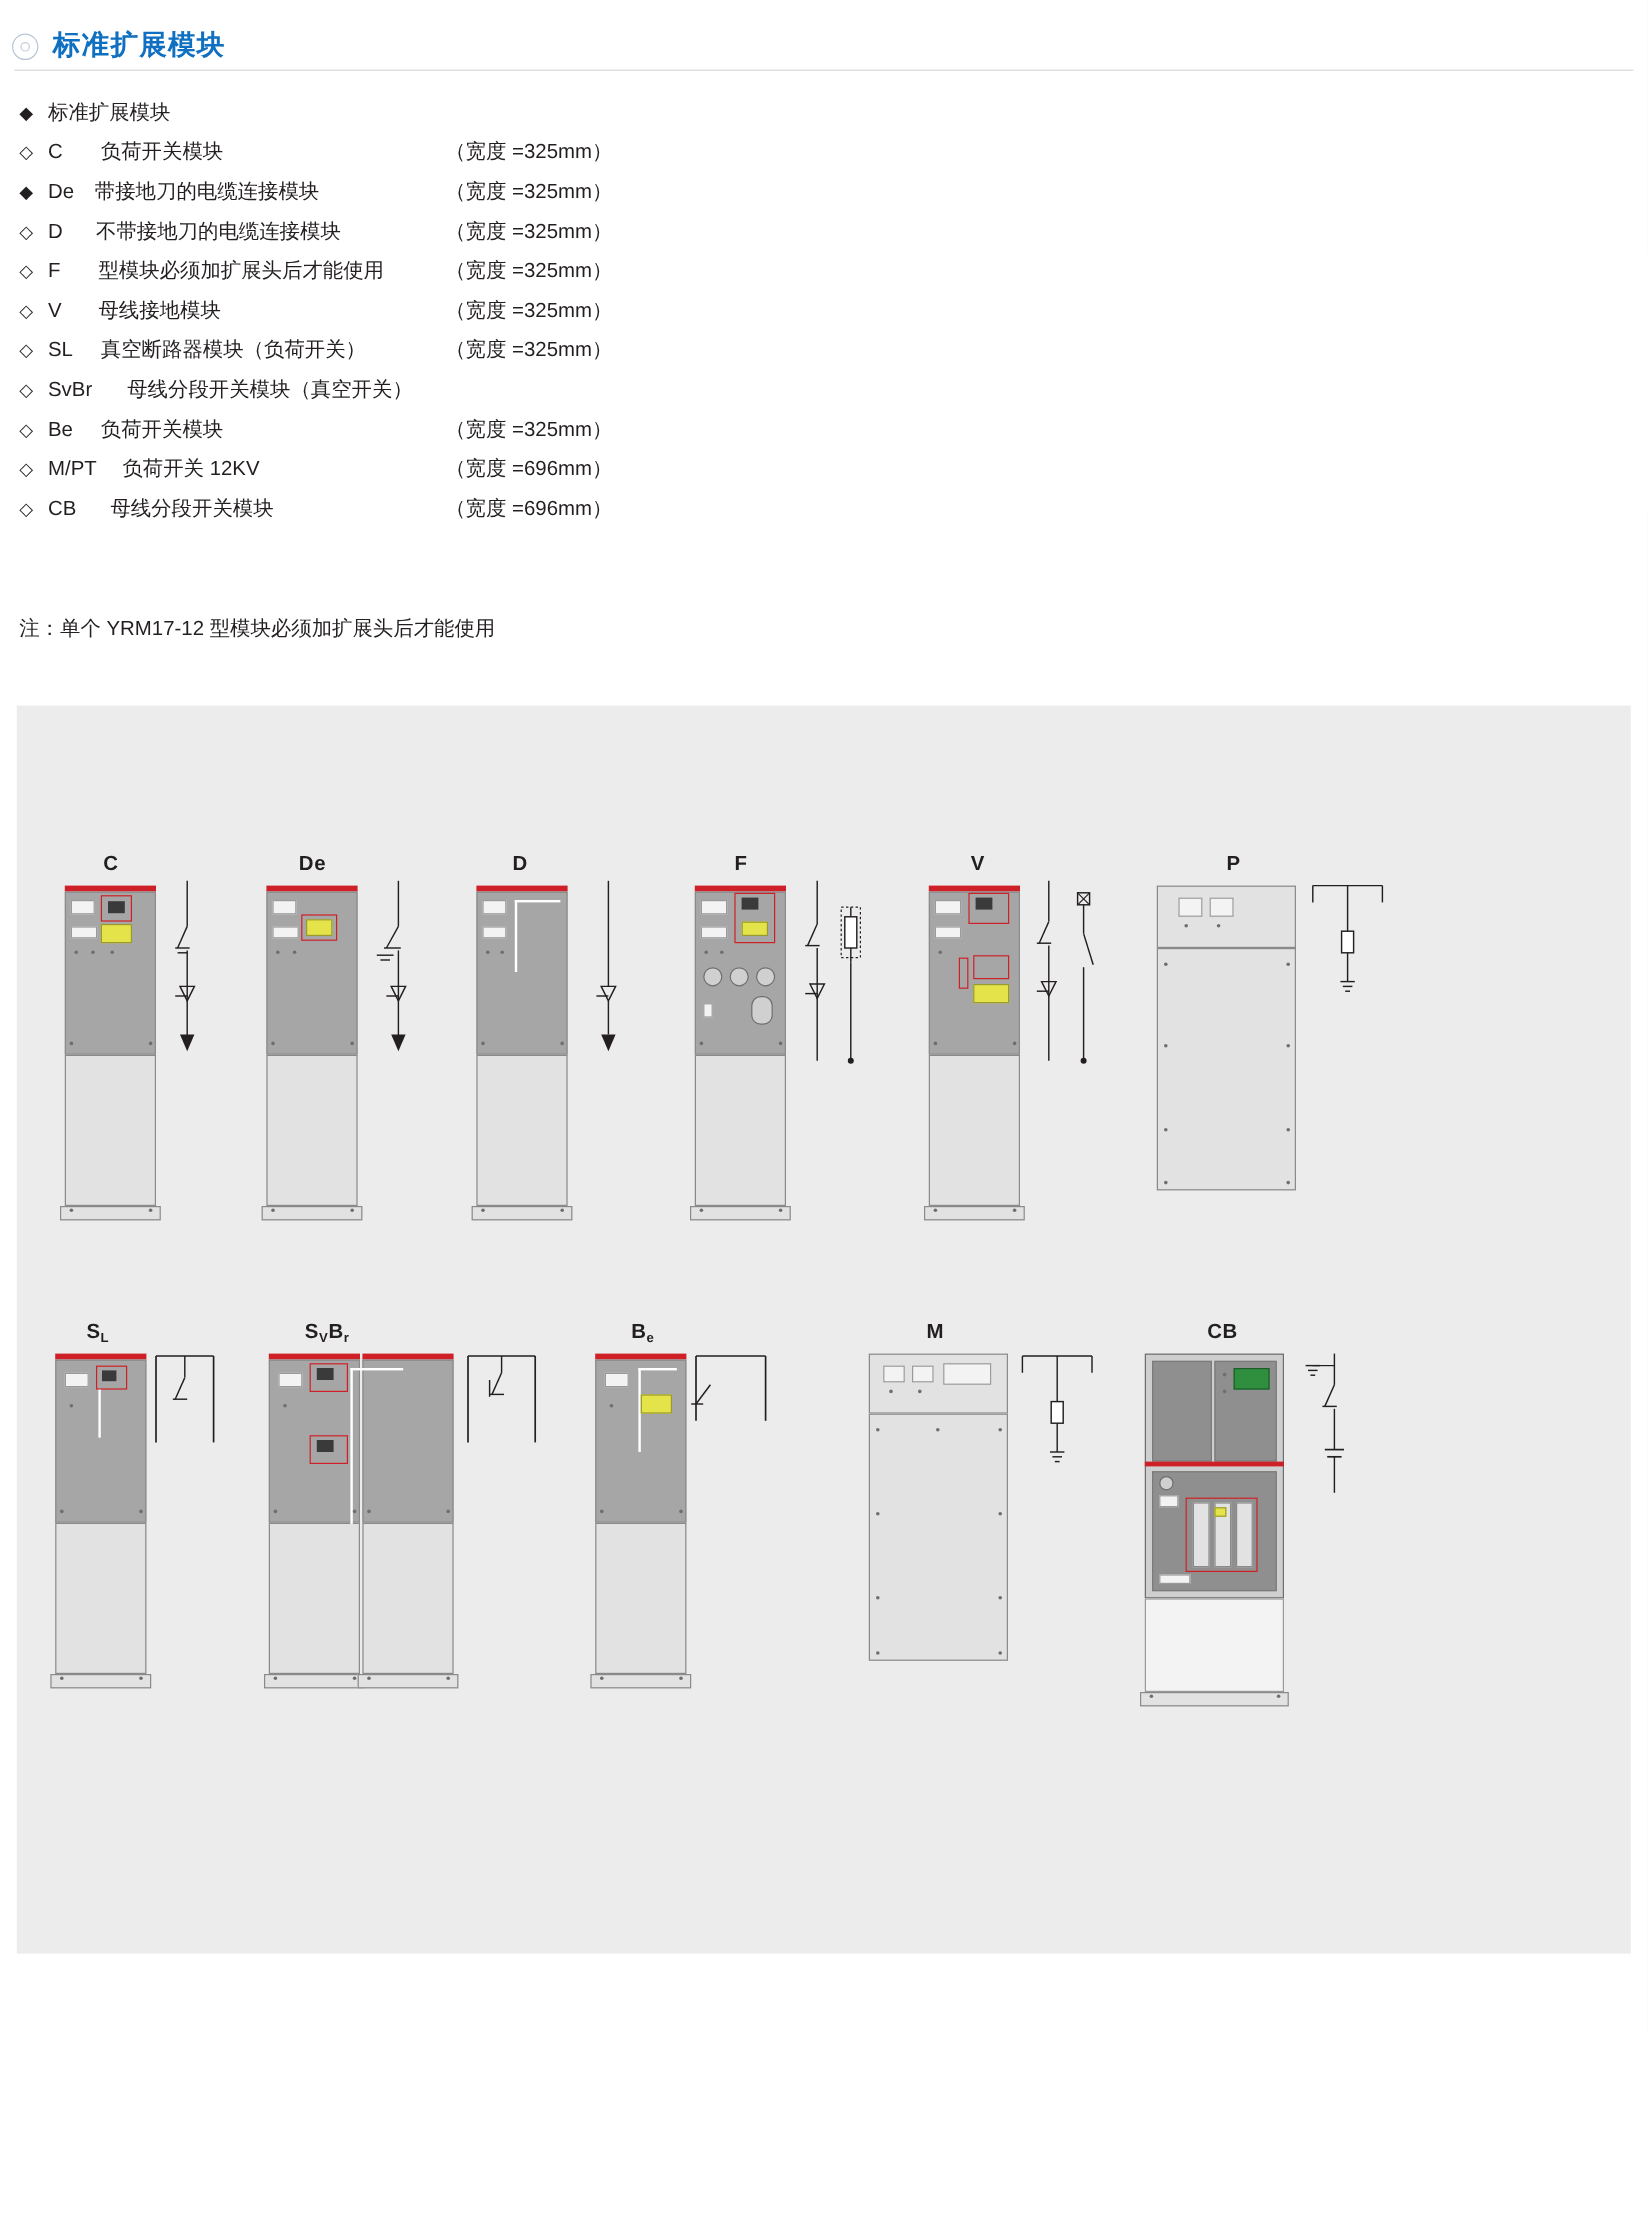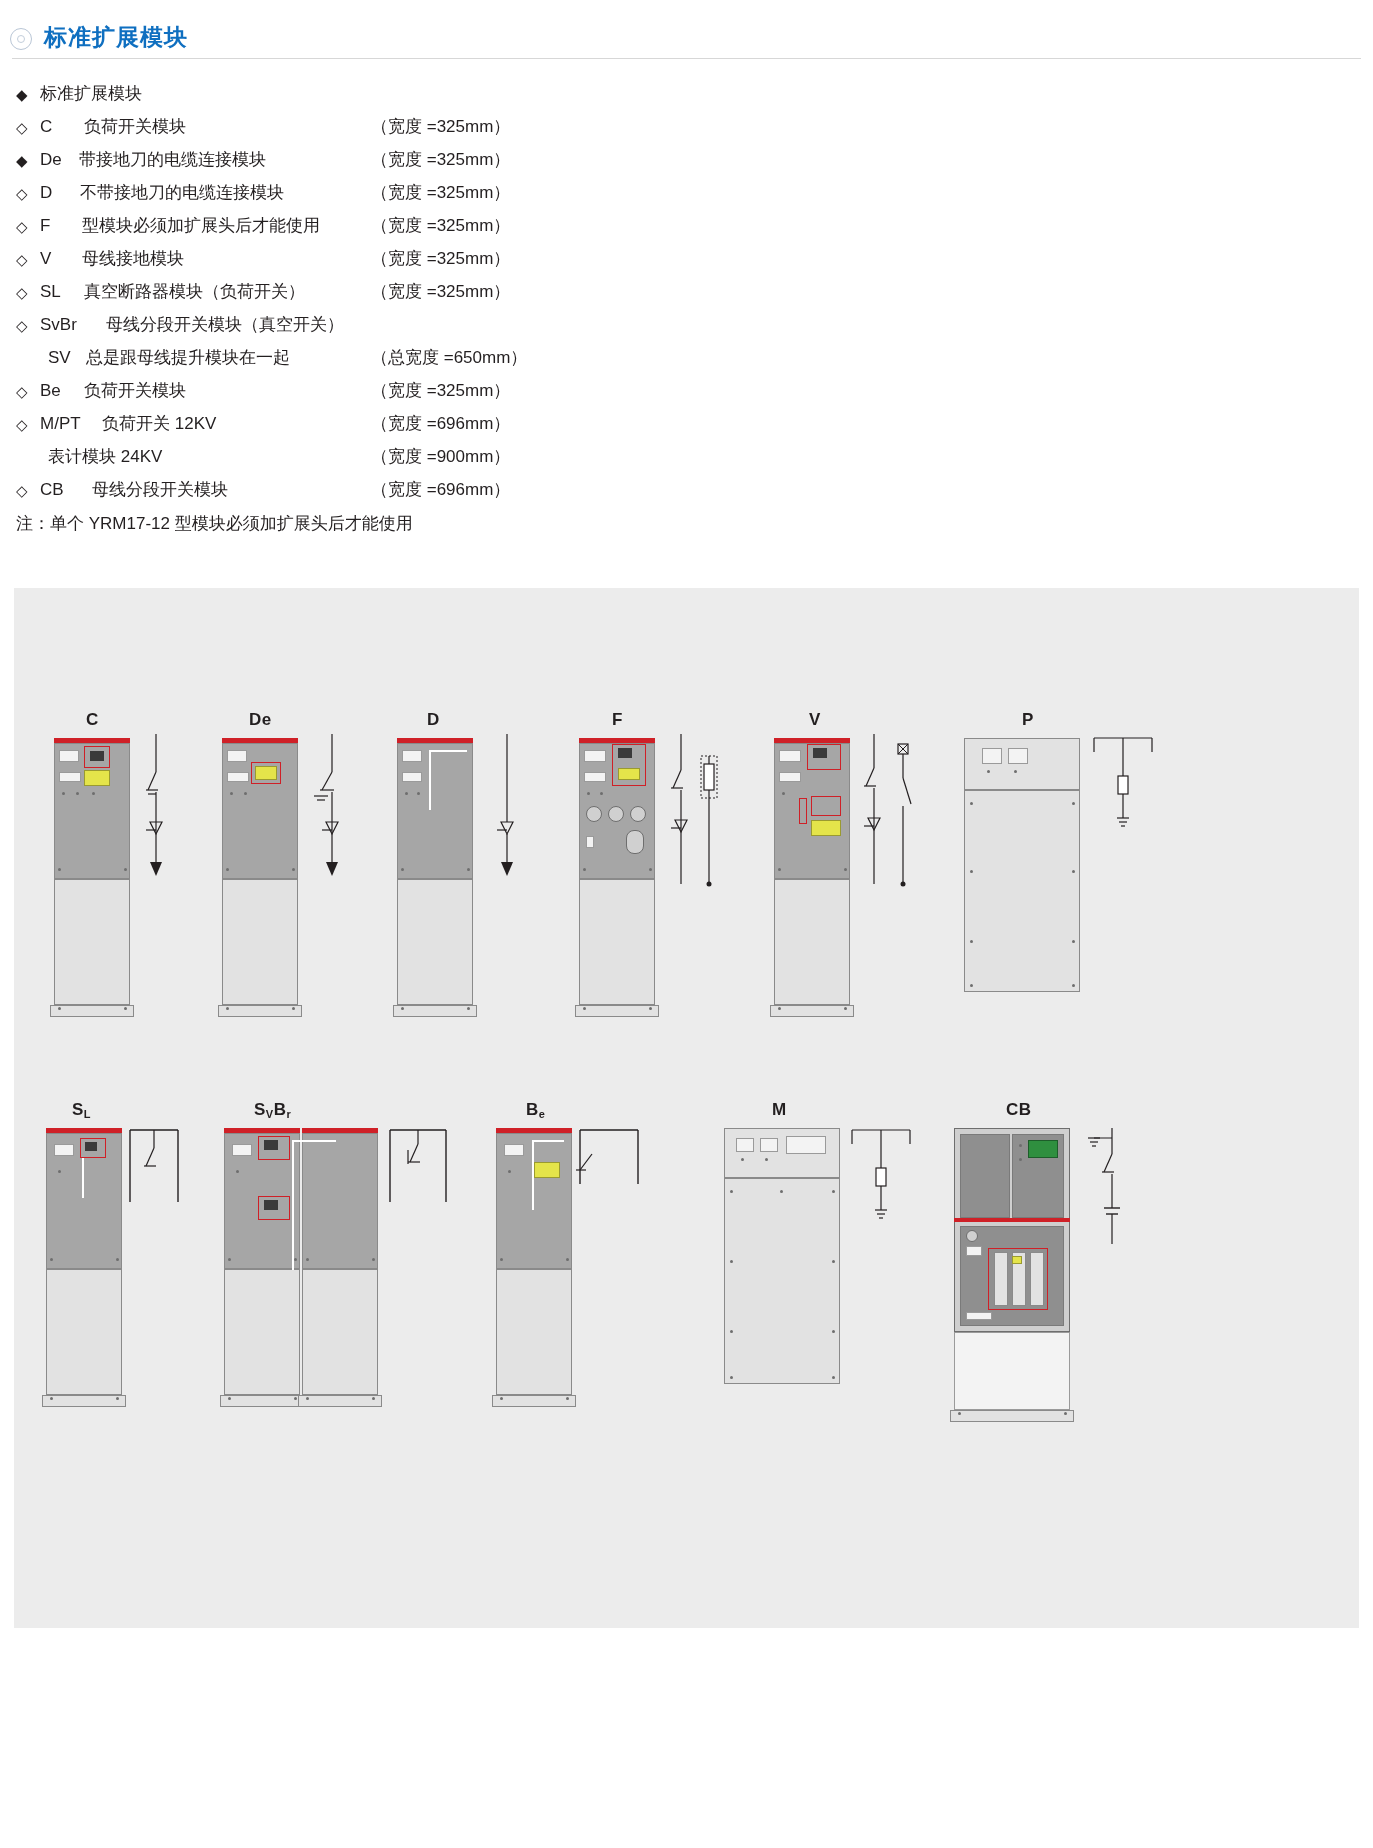--- a/index.html
+++ b/index.html
@@ -260,44 +260,35 @@
     <span class="desc" style="left:68px;">真空断路器模块（负荷开关）</span>
     <span class="width">（宽度 =325mm）</span>
   </div>
 
   <div class="spec-row">
     <span class="marker">◇</span>
     <span class="code">SvBr</span>
     <span class="desc" style="left:90px;">母线分段开关模块（真空开关）</span>
   </div>
 
-  <div class="spec-row">
-    <span class="code" style="left:32px;">SV</span>
-    <span class="desc" style="left:70px;">总是跟母线提升模块在一起</span>
-    <span class="width">（总宽度 =650mm）</span>
-  </div>
 
   <div class="spec-row">
     <span class="marker">◇</span>
     <span class="code">Be</span>
     <span class="desc" style="left:68px;">负荷开关模块</span>
     <span class="width">（宽度 =325mm）</span>
   </div>
 
   <div class="spec-row">
     <span class="marker">◇</span>
     <span class="code">M/PT</span>
     <span class="desc" style="left:86px;">负荷开关 12KV</span>
     <span class="width">（宽度 =696mm）</span>
   </div>
 
-  <div class="spec-row">
-    <span class="desc" style="left:32px;">表计模块 24KV</span>
-    <span class="width">（宽度 =900mm）</span>
-  </div>
 
   <div class="spec-row">
     <span class="marker">◇</span>
     <span class="code">CB</span>
     <span class="desc" style="left:76px;">母线分段开关模块</span>
     <span class="width">（宽度 =696mm）</span>
   </div>
 </div>
 
 <div class="note">注：单个 YRM17-12 型模块必须加扩展头后才能使用</div>

